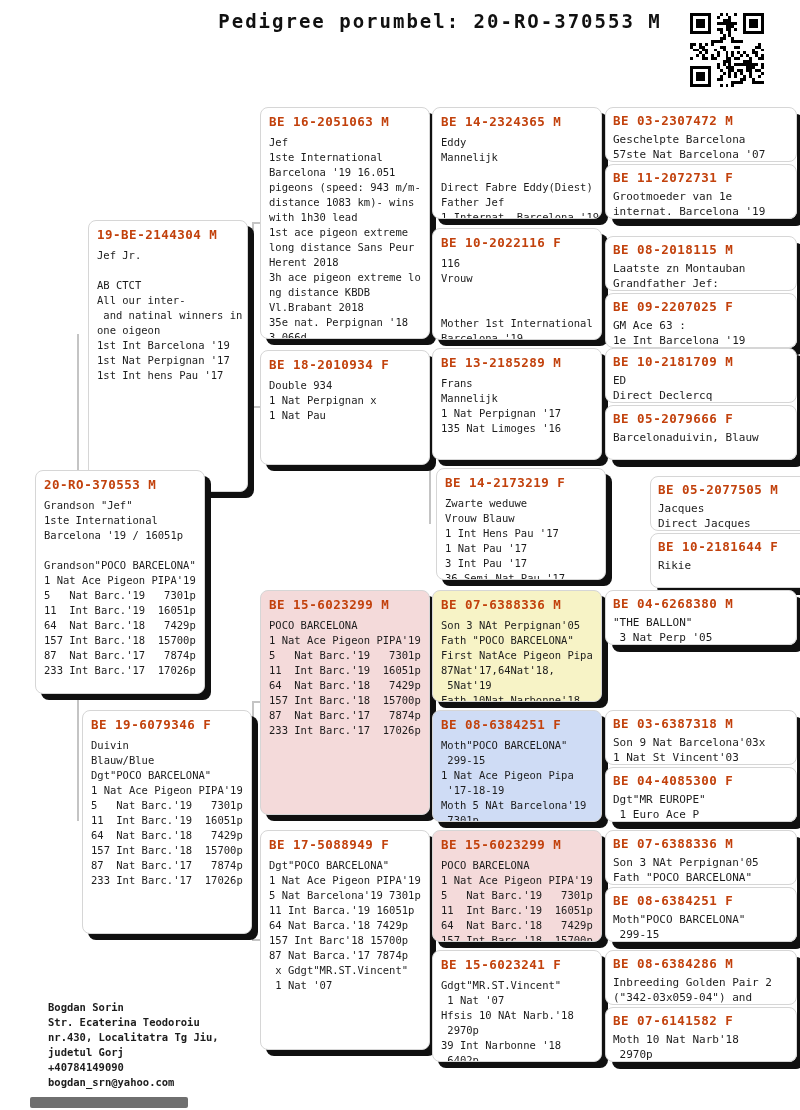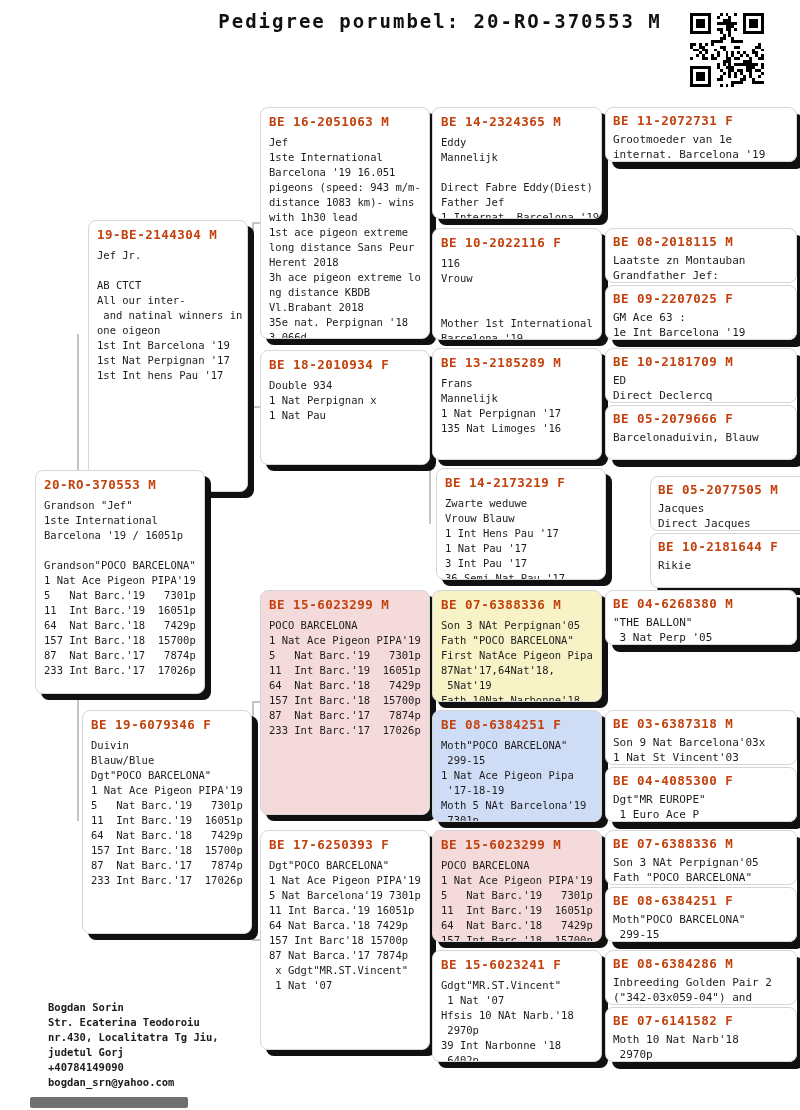--- a/index.html
+++ b/index.html
@@ -314,21 +314,21 @@
         <div class="ln">1 Nat Ace Pigeon PIPA'19</div>
         <div class="ln">5   Nat Barc.'19   7301p</div>
         <div class="ln">11  Int Barc.'19  16051p</div>
         <div class="ln">64  Nat Barc.'18   7429p</div>
         <div class="ln">157 Int Barc.'18  15700p</div>
         <div class="ln">87  Nat Barc.'17   7874p</div>
         <div class="ln">233 Int Barc.'17  17026p</div>
       </div>
   </div>
   <div class="box" style="left:260px;top:830px;width:170px;height:220px">
-    <div class="hdr">BE 17-6250393 F</div>
+    <div class="hdr">BE 17-5088949 F</div>
     <div>
         <div class="ln">Dgt"POCO BARCELONA"</div>
         <div class="ln">1 Nat Ace Pigeon PIPA'19</div>
         <div class="ln">5 Nat Barcelona'19 7301p</div>
         <div class="ln">11 Int Barca.'19 16051p</div>
         <div class="ln">64 Nat Barca.'18 7429p</div>
         <div class="ln">157 Int Barc'18 15700p</div>
         <div class="ln">87 Nat Barca.'17 7874p</div>
         <div class="ln"> x Gdgt"MR.ST.Vincent"</div>
         <div class="ln"> 1 Nat '07</div>
@@ -418,28 +418,35 @@
         <div class="ln">Hfsis 10 NAt Narb.'18</div>
         <div class="ln"> 2970p</div>
         <div class="ln">39 Int Narbonne '18</div>
         <div class="ln"> 6402p</div>
       </div>
   </div>
 
   <div id="col4">
       <div class="pair" style="top: 107px;">
         <div class="sub ">
+          <div class="hdr">BE 03-2307472 M</div>
+          <div>
+            <div class="ln">Geschelpte Barcelona</div>
+            <div class="ln">57ste Nat Barcelona '07</div>
+          </div>
+        </div>
+        <div class="sub ">
           <div class="hdr">BE 11-2072731 F</div>
           <div>
             <div class="ln">Grootmoeder van 1e</div>
             <div class="ln">internat. Barcelona '19</div>
           </div>
         </div>
       </div>
-      <div class="pair" style="top: 228px;">
+      <div class="pair" style="top: 236px;">
         <div class="sub ">
           <div class="hdr">BE 08-2018115 M</div>
           <div>
             <div class="ln">Laatste zn Montauban</div>
             <div class="ln">Grandfather Jef:</div>
           </div>
         </div>
         <div class="sub ">
           <div class="hdr">BE 09-2207025 F</div>
           <div>

